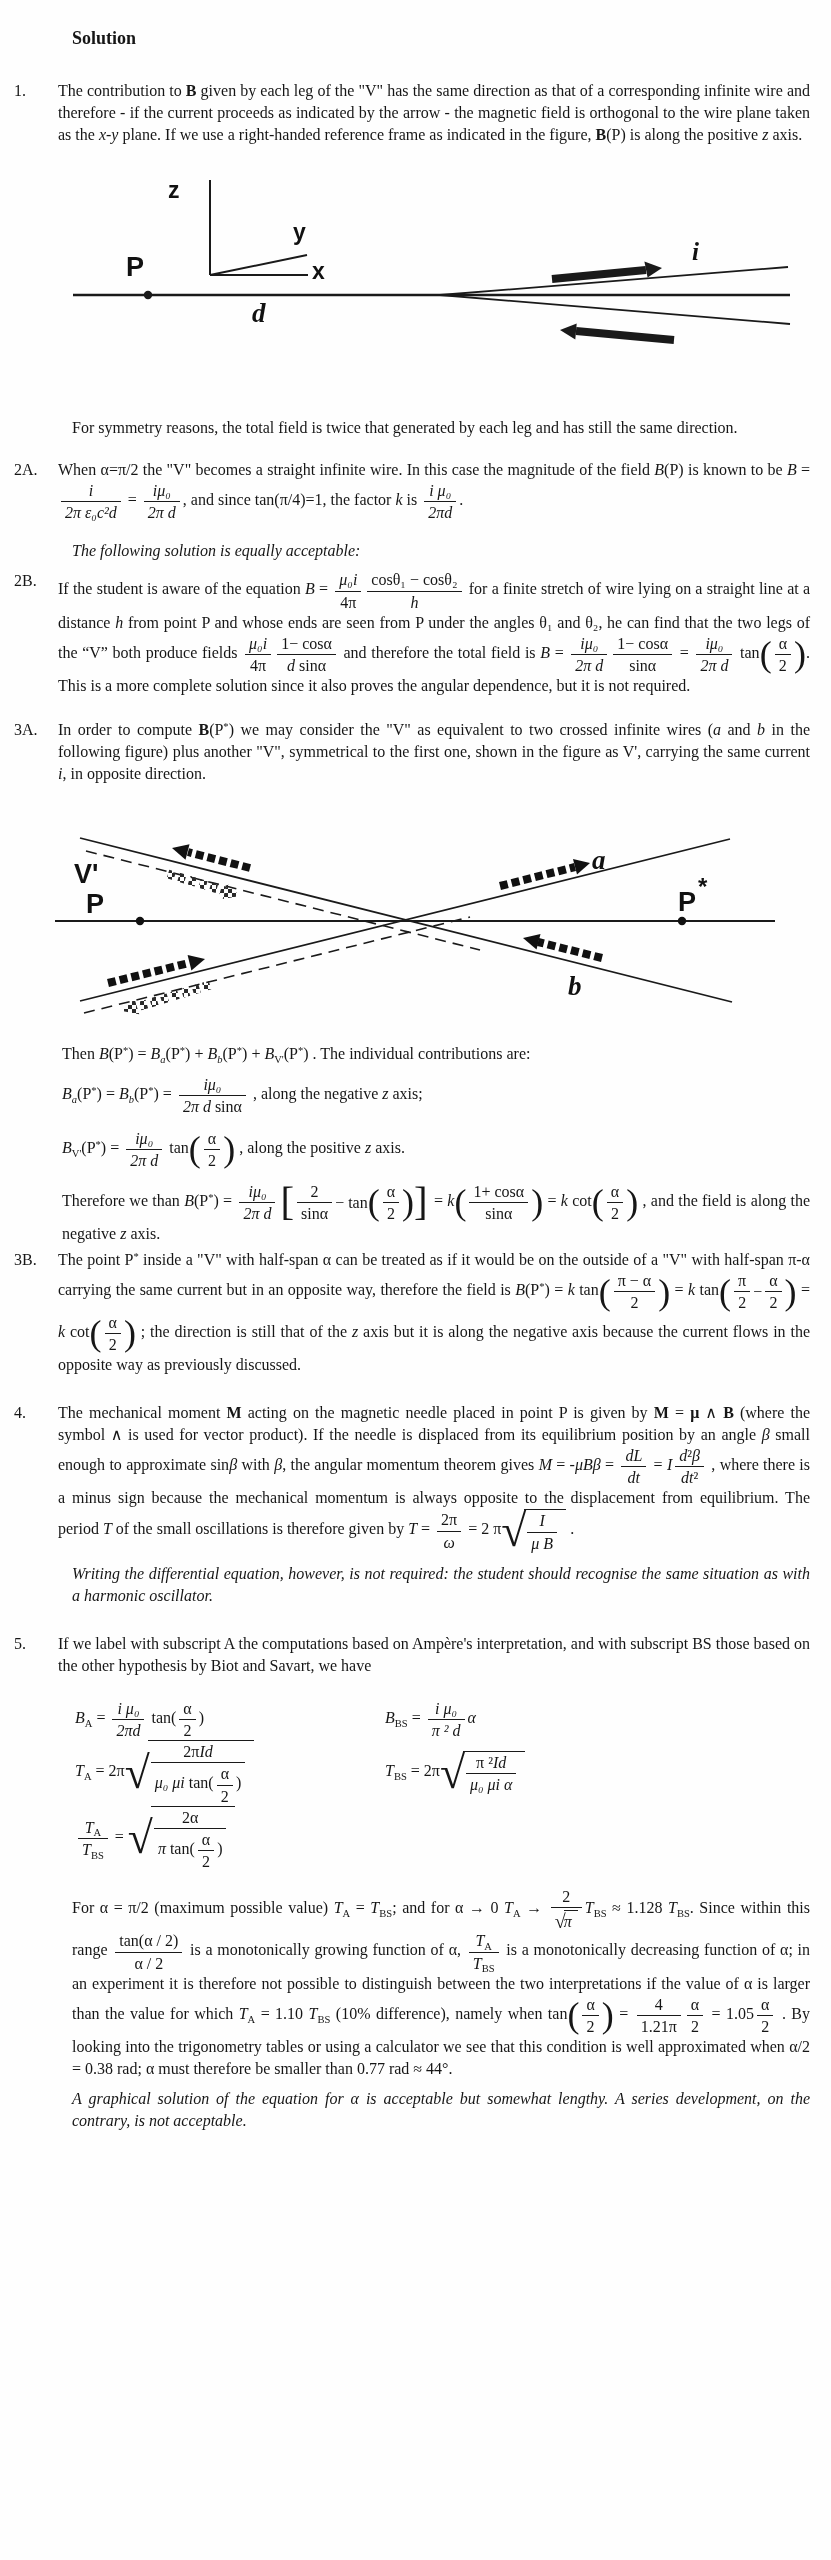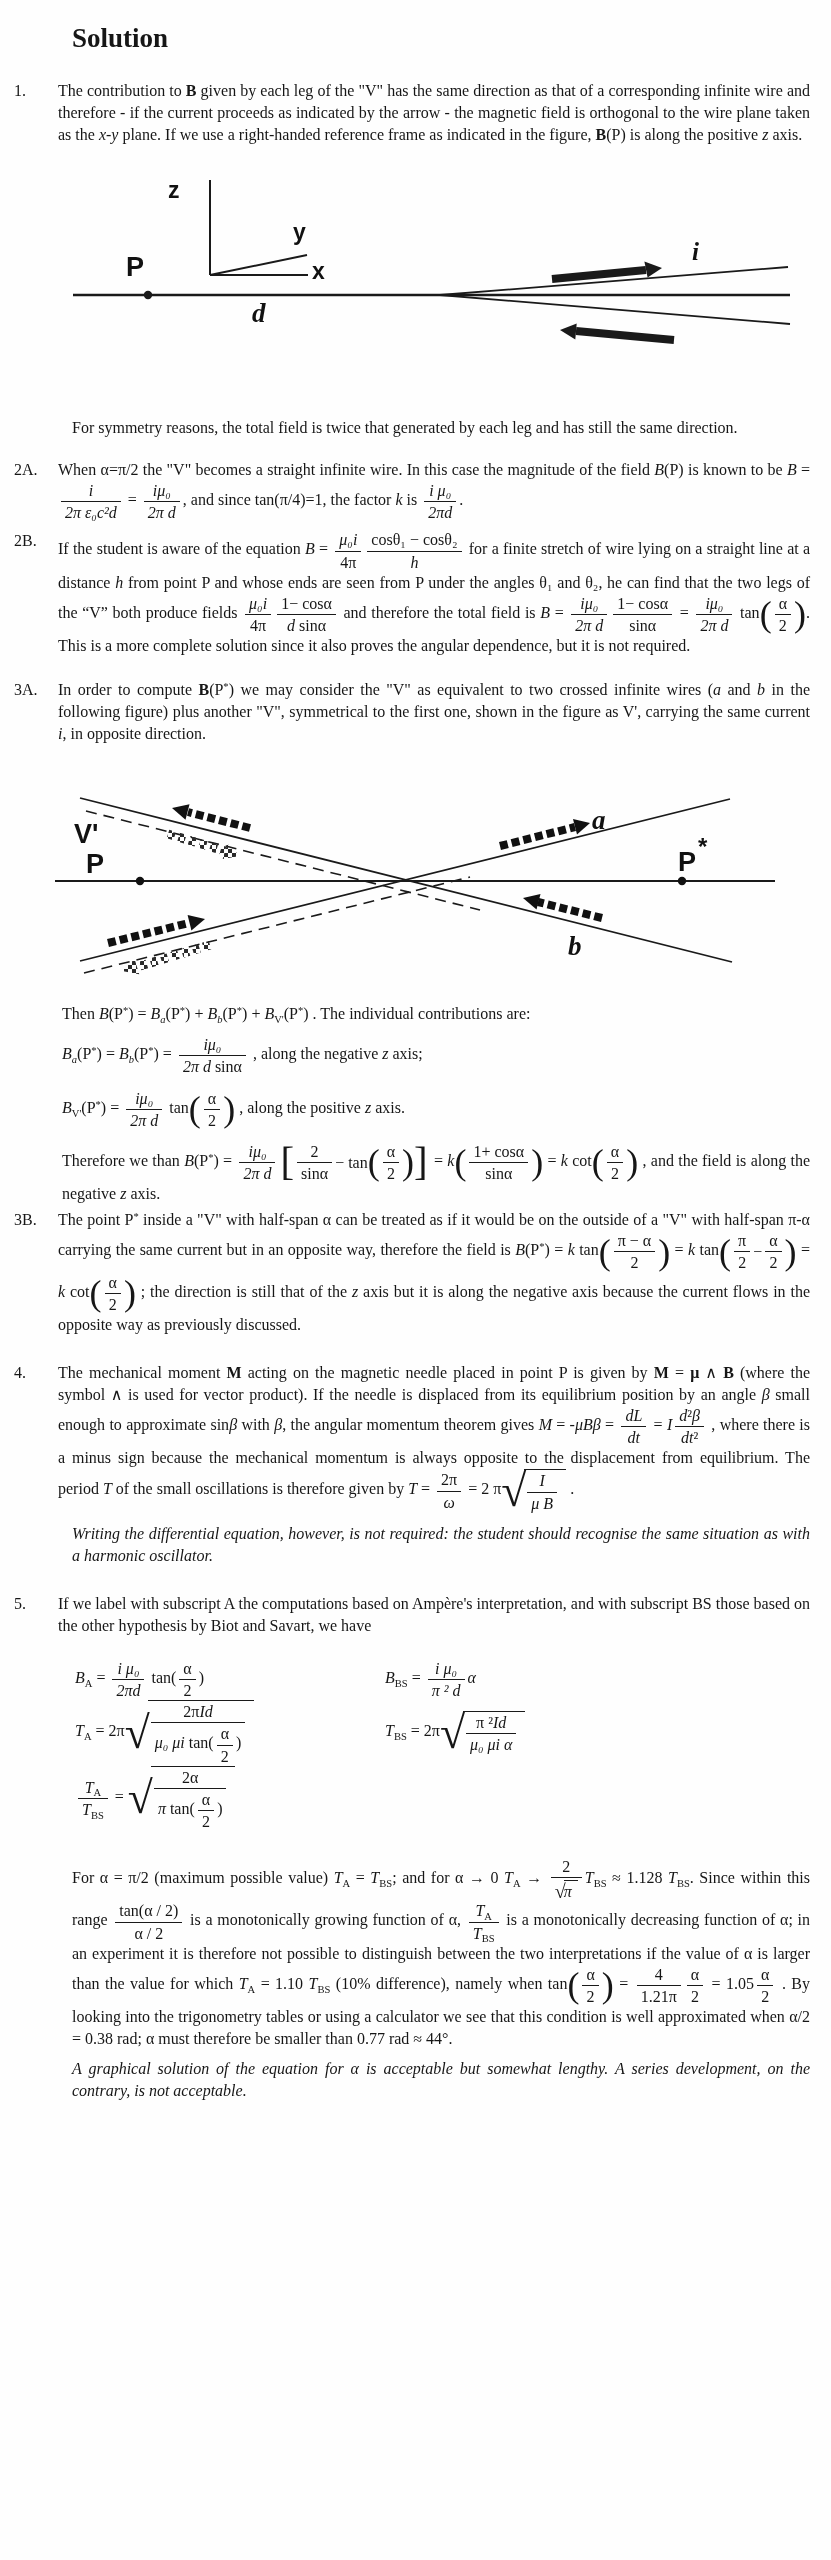--- a/index.html
+++ b/index.html
@@ -1,19 +1,19 @@
 <!DOCTYPE html>
 <html><head>
 <meta charset="utf-8">
 <style>
   html,body{margin:0;padding:0;background:#e8e8e8;}
   .page{width:831px;height:2560px;margin:0 auto;background:#fefefe;color:#161616;
         font-family:"Liberation Serif",serif;font-size:16px;line-height:22px;
         overflow:hidden;box-sizing:border-box;padding-top:22px;position:relative;}
-  .title{margin:0 0 0 72px;font-size:27px;line-height:32px;font-weight:bold;}
+  .title{margin:0 0 0 72px;font-size:18px;line-height:32px;font-weight:bold;}
   .item{display:flex;}
   .num{flex:0 0 58px;padding-left:14px;box-sizing:border-box;}
   .txt{flex:1;margin-right:21px;text-align:justify;}
   .para{margin-left:72px;margin-right:21px;text-align:justify;}
   .eqline{margin-left:62px;margin-right:21px;text-align:left;}
   .it{font-style:italic;}
   .bd{font-weight:bold;}
   sub,sup{font-size:66%;line-height:0;}
   sub{vertical-align:baseline;position:relative;top:0.35em;}
   sup{vertical-align:baseline;position:relative;top:-0.5em;}
@@ -74,20 +74,21 @@
     </g>
   </svg>
 
   <div class="para" style="margin-top:10px;"><span>For symmetry reasons, the total field is twice that generated by each leg and has still the same direction.</span></div>
 
   <div class="item" style="margin-top:20px;">
     <div class="num">2A.</div>
     <div class="txt"><span>When α=π/2 the "V" becomes a straight infinite wire. In this case the magnitude of the field </span><span class="it">B</span><span>(P) is known to be </span><span class="it">B</span><span> = </span><span class="frac"><span class="fn"><span class="it">i</span></span><span class="fd"><span class="it">2π ε₀c²d</span></span></span><span> = </span><span class="frac"><span class="fn"><span class="it">iμ₀</span></span><span class="fd"><span class="it">2π d</span></span></span><span>, and since tan(π/4)=1, the factor </span><span class="it">k</span><span> is </span><span class="frac"><span class="fn"><span class="it">i μ₀</span></span><span class="fd"><span class="it">2πd</span></span></span><span>.</span></div>
   </div>
 
+  <div class="para" style="margin-top:18px;"><span class="it">The following solution is equally acceptable:</span></div>
 
   <div class="item" style="margin-top:8px;">
     <div class="num">2B.</div>
     <div class="txt"><span>If the student is aware of the equation </span><span class="it">B</span><span> = </span><span class="frac"><span class="fn"><span class="it">μ₀i</span></span><span class="fd"><span>4π</span></span></span><span class="frac"><span class="fn"><span>cosθ₁ − cosθ₂</span></span><span class="fd"><span class="it">h</span></span></span><span> for a finite stretch of wire lying on a straight line at a distance </span><span class="it">h</span><span> from point P and whose ends are seen from P under the angles θ₁ and θ₂, he can find that the two legs of the “V” both produce fields </span><span class="frac"><span class="fn"><span class="it">μ₀i</span></span><span class="fd"><span>4π</span></span></span><span class="frac"><span class="fn"><span>1− cosα</span></span><span class="fd"><span class="it">d</span><span> sinα</span></span></span><span> and therefore the total field is </span><span class="it">B</span><span> = </span><span class="frac"><span class="fn"><span class="it">iμ₀</span></span><span class="fd"><span class="it">2π d</span></span></span><span class="frac"><span class="fn"><span>1− cosα</span></span><span class="fd"><span>sinα</span></span></span><span> = </span><span class="frac"><span class="fn"><span class="it">iμ₀</span></span><span class="fd"><span class="it">2π d</span></span></span><span> tan</span><span class="paren big">
           <span class="frac">
             <span class="fn"><span>α</span></span>
             <span class="fd"><span>2</span></span>
           </span>
         </span><span>. This is a more complete solution since it also proves the angular dependence,  but it is not required.</span></div>
   </div>
@@ -224,21 +225,21 @@
           <span class="rad">√</span>
           <span class="sqb"><span class="frac"><span class="fn"><span>π ²</span><span class="it">Id</span></span><span class="fd"><span class="it">μ₀ μi α</span></span></span></span>
         </span></div>
     <div><span class="frac"><span class="fn"><span class="it">T</span><sub>A</sub></span><span class="fd"><span class="it">T</span><sub>BS</sub></span></span><span> = </span><span class="sqrt tall">
           <span class="rad">√</span>
           <span class="sqb"><span class="frac"><span class="fn"><span>2α</span></span><span class="fd"><span class="it">π</span><span> tan(</span><span class="frac"><span class="fn"><span>α</span></span><span class="fd"><span>2</span></span></span><span>)</span></span></span></span>
         </span></div>
     <div></div>
   </div>
 
-  <div class="para" style="margin-top:26px;"><span>For α = π/2 (maximum possible value) </span><span class="it">T</span><sub>A</sub><span> = </span><span class="it">T</span><sub>BS</sub><span>; and for α → 0 </span><span class="it">T</span><sub>A</sub><span> → </span><span class="frac"><span class="fn"><span>2</span></span><span class="fd"><span class="sqrt">
+  <div class="para" style="margin-top:16px;"><span>For α = π/2 (maximum possible value) </span><span class="it">T</span><sub>A</sub><span> = </span><span class="it">T</span><sub>BS</sub><span>; and for α → 0 </span><span class="it">T</span><sub>A</sub><span> → </span><span class="frac"><span class="fn"><span>2</span></span><span class="fd"><span class="sqrt">
             <span class="rad">√</span>
             <span class="sqb"><span class="it">π</span></span>
           </span></span></span><span class="it">T</span><sub>BS</sub><span> ≈ 1.128 </span><span class="it">T</span><sub>BS</sub><span>. Since within this range </span><span class="frac"><span class="fn"><span>tan(α / 2)</span></span><span class="fd"><span>α / 2</span></span></span><span> is a monotonically growing function of α, </span><span class="frac"><span class="fn"><span class="it">T</span><sub>A</sub></span><span class="fd"><span class="it">T</span><sub>BS</sub></span></span><span> is a monotonically decreasing function of α; in an experiment it is therefore not possible to distinguish between the two interpretations if the value of α is larger than the value for which </span><span class="it">T</span><sub>A</sub><span> = 1.10 </span><span class="it">T</span><sub>BS</sub><span> (10% difference), namely when tan</span><span class="paren big">
         <span class="frac">
           <span class="fn"><span>α</span></span>
           <span class="fd"><span>2</span></span>
         </span>
       </span><span> = </span><span class="frac"><span class="fn"><span>4</span></span><span class="fd"><span>1.21π</span></span></span><span class="frac"><span class="fn"><span>α</span></span><span class="fd"><span>2</span></span></span><span> = 1.05</span><span class="frac"><span class="fn"><span>α</span></span><span class="fd"><span>2</span></span></span><span> . By looking into the trigonometry tables or using a calculator we see that this condition is well approximated when α/2 = 0.38 rad; α must therefore be smaller than 0.77 rad ≈ 44°.</span></div>
 
   <div class="para" style="margin-top:8px;"><span class="it">A graphical solution of the equation for α is acceptable but somewhat lengthy. A series development, on the contrary, is not acceptable.</span></div>

